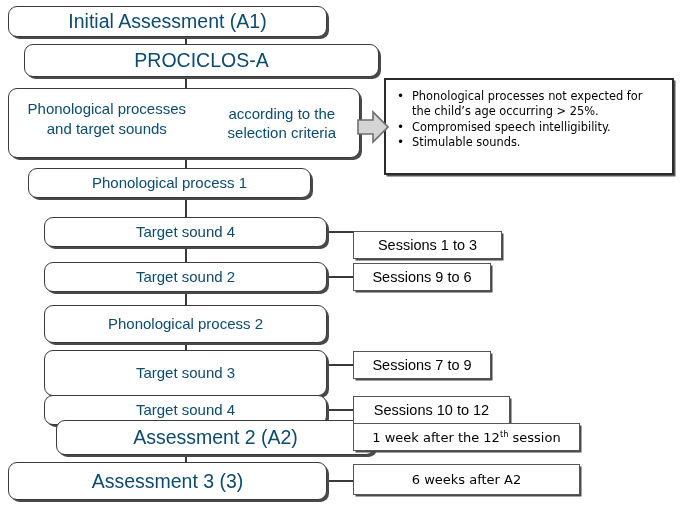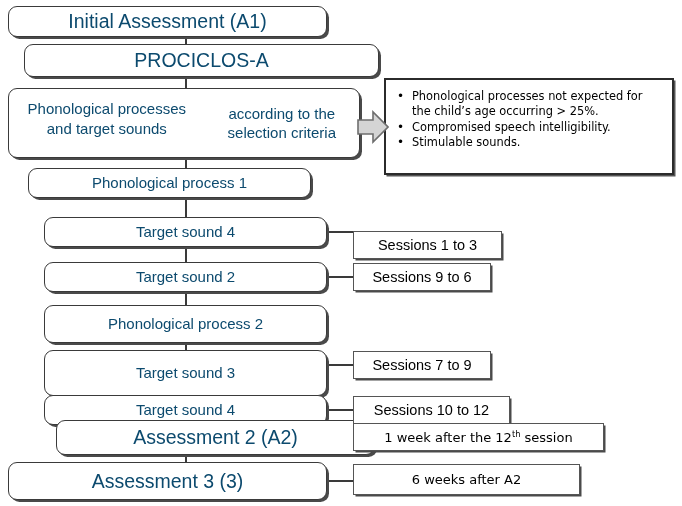--- a/index.html
+++ b/index.html
@@ -162,21 +162,21 @@
   </div>
 
   <div class="sbox f-small" style="left:353px;top:351px;width:138px;height:28px;">
     <span>Sessions 7 to 9</span>
   </div>
 
   <div class="sbox f-small" style="left:353px;top:396px;width:157px;height:28px;">
     <span>Sessions 10 to 12</span>
   </div>
 
-  <div class="sbox f-calibri" style="left:353px;top:423px;width:251px;height:28px;">
+  <div class="sbox f-calibri" style="left:353px;top:423px;width:227px;height:28px;">
     <span><span>1 week after the 12</span><sup>th</sup><span> session</span></span>
   </div>
 
   <div class="sbox f-calibri" style="left:353px;top:464px;width:227px;height:31px;">
     <span>6 weeks after A2</span>
   </div>
 
   <svg id="criteria-arrow" width="32" height="34" viewBox="0 0 32 34" style="left:357px;top:110px;">
     <polygon points="1,10 16,10 16,2 31,17 16,32 16,24 1,24" fill="#d4d4d4" stroke="#6e6e6e" stroke-width="1.6" stroke-linejoin="miter"></polygon>
   </svg>

